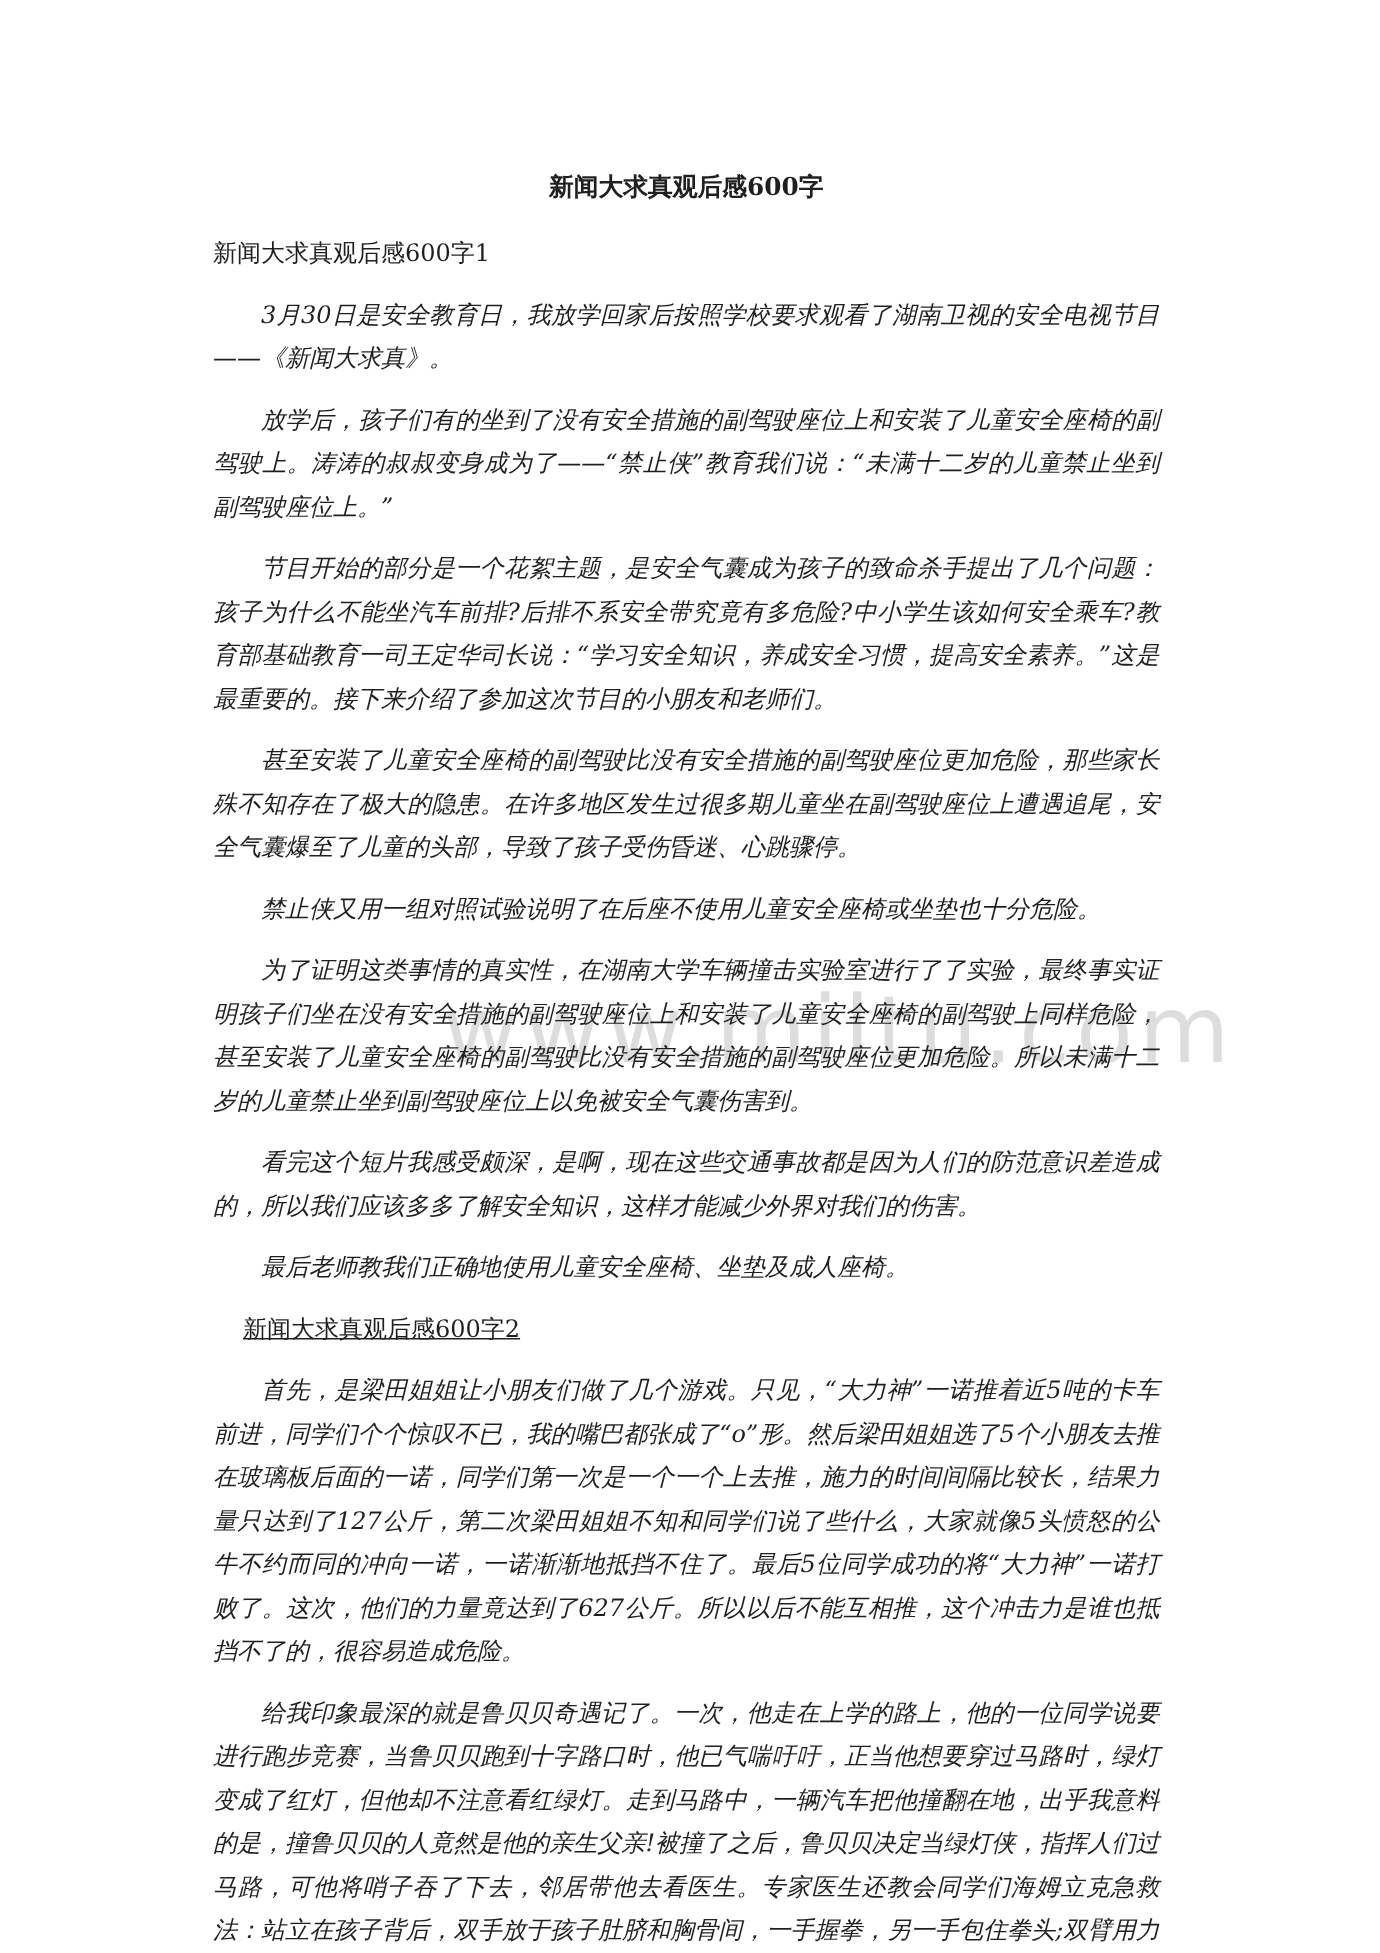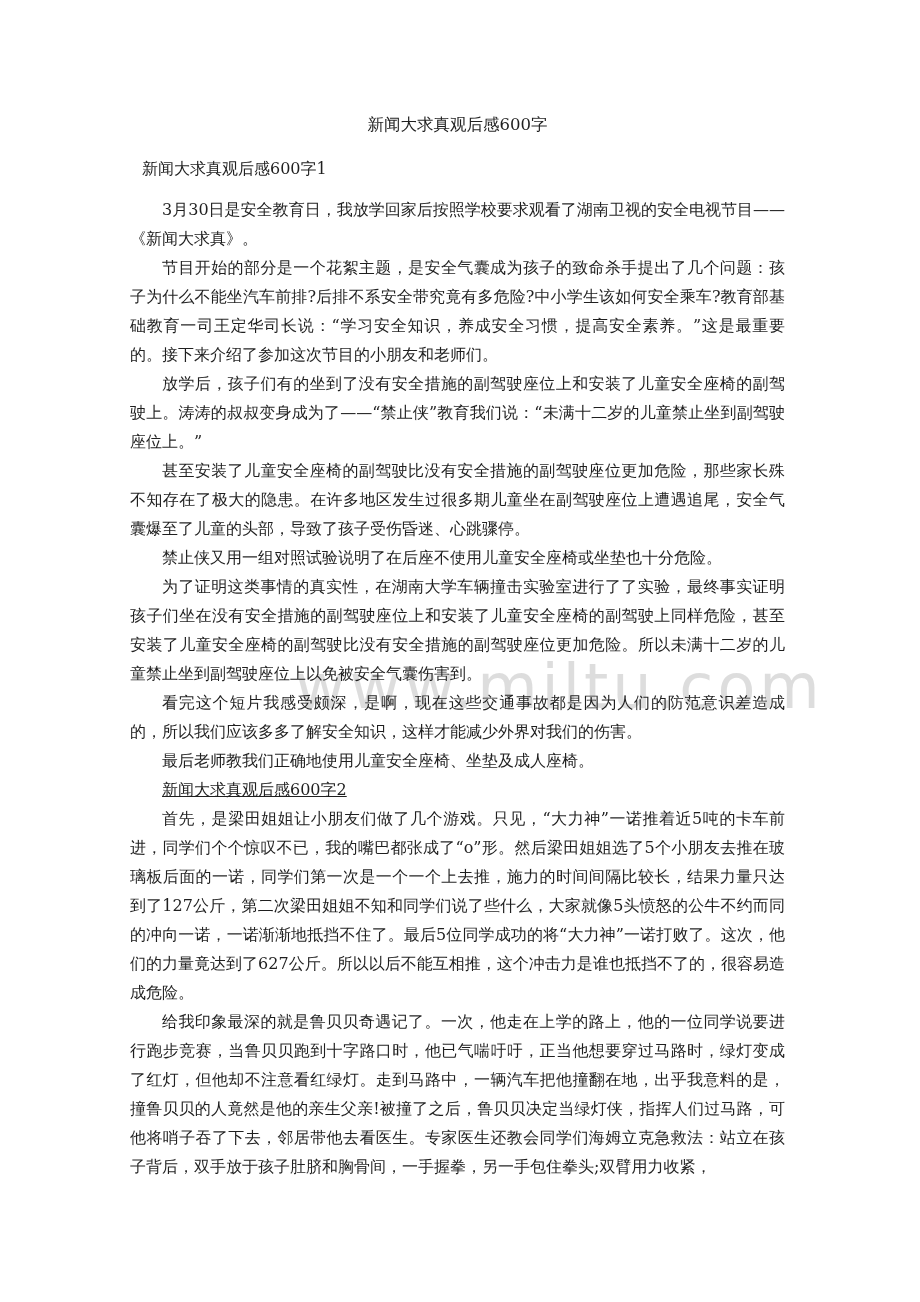--- a/index.html
+++ b/index.html
@@ -37,28 +37,29 @@
     box-sizing: border-box;
     width: 100%;
     height: 100%;
     padding: 110px 135px 0 130px;
     font-size: 16px;
     line-height: 29px;
     text-align: justify;
   }
   .doc-title {
     font-size: 16.5px;
-    font-weight: 400;
+    font-weight: 700;
     text-align: center;
     text-indent: 0;
     margin: 0 0 15px 0;
   }
   .para {
-    margin: 0;
+    margin: 12px;
     text-indent: 2em;
+    font-style: italic;
   }
   .heading-flush {
     margin: 12px;
     text-indent: 0;
   }
   .heading-indent {
     margin: 0;
     text-indent: 2em;
     text-decoration: underline;
   }
@@ -70,22 +71,22 @@
 
   <div class="watermark">www.miltu.com</div>
 
   <div class="content">
 
     <p class="doc-title">新闻大求真观后感600字</p>
 
     <p class="heading-flush">新闻大求真观后感600字1</p>
 
     <p class="para">3月30日是安全教育日，我放学回家后按照学校要求观看了湖南卫视的安全电视节目——《新闻大求真》。</p>
+    <p class="para">放学后，孩子们有的坐到了没有安全措施的副驾驶座位上和安装了儿童安全座椅的副驾驶上。涛涛的叔叔变身成为了——“禁止侠”教育我们说：“未满十二岁的儿童禁止坐到副驾驶座位上。”</p>
     <p class="para">节目开始的部分是一个花絮主题，是安全气囊成为孩子的致命杀手提出了几个问题：孩子为什么不能坐汽车前排?后排不系安全带究竟有多危险?中小学生该如何安全乘车?教育部基础教育一司王定华司长说：“学习安全知识，养成安全习惯，提高安全素养。”这是最重要的。接下来介绍了参加这次节目的小朋友和老师们。</p>
-    <p class="para">放学后，孩子们有的坐到了没有安全措施的副驾驶座位上和安装了儿童安全座椅的副驾驶上。涛涛的叔叔变身成为了——“禁止侠”教育我们说：“未满十二岁的儿童禁止坐到副驾驶座位上。”</p>
     <p class="para">甚至安装了儿童安全座椅的副驾驶比没有安全措施的副驾驶座位更加危险，那些家长殊不知存在了极大的隐患。在许多地区发生过很多期儿童坐在副驾驶座位上遭遇追尾，安全气囊爆至了儿童的头部，导致了孩子受伤昏迷、心跳骤停。</p>
     <p class="para">禁止侠又用一组对照试验说明了在后座不使用儿童安全座椅或坐垫也十分危险。</p>
     <p class="para">为了证明这类事情的真实性，在湖南大学车辆撞击实验室进行了了实验，最终事实证明孩子们坐在没有安全措施的副驾驶座位上和安装了儿童安全座椅的副驾驶上同样危险，甚至安装了儿童安全座椅的副驾驶比没有安全措施的副驾驶座位更加危险。所以未满十二岁的儿童禁止坐到副驾驶座位上以免被安全气囊伤害到。</p>
     <p class="para">看完这个短片我感受颇深，是啊，现在这些交通事故都是因为人们的防范意识差造成的，所以我们应该多多了解安全知识，这样才能减少外界对我们的伤害。</p>
     <p class="para">最后老师教我们正确地使用儿童安全座椅、坐垫及成人座椅。</p>
 
     <p class="heading-indent">新闻大求真观后感600字2</p>
 
     <p class="para">首先，是梁田姐姐让小朋友们做了几个游戏。只见，“大力神”一诺推着近5吨的卡车前进，同学们个个惊叹不已，我的嘴巴都张成了“o”形。然后梁田姐姐选了5个小朋友去推在玻璃板后面的一诺，同学们第一次是一个一个上去推，施力的时间间隔比较长，结果力量只达到了127公斤，第二次梁田姐姐不知和同学们说了些什么，大家就像5头愤怒的公牛不约而同的冲向一诺，一诺渐渐地抵挡不住了。最后5位同学成功的将“大力神”一诺打败了。这次，他们的力量竟达到了627公斤。所以以后不能互相推，这个冲击力是谁也抵挡不了的，很容易造成危险。</p>
     <p class="para">给我印象最深的就是鲁贝贝奇遇记了。一次，他走在上学的路上，他的一位同学说要进行跑步竞赛，当鲁贝贝跑到十字路口时，他已气喘吁吁，正当他想要穿过马路时，绿灯变成了红灯，但他却不注意看红绿灯。走到马路中，一辆汽车把他撞翻在地，出乎我意料的是，撞鲁贝贝的人竟然是他的亲生父亲!被撞了之后，鲁贝贝决定当绿灯侠，指挥人们过马路，可他将哨子吞了下去，邻居带他去看医生。专家医生还教会同学们海姆立克急救法：站立在孩子背后，双手放于孩子肚脐和胸骨间，一手握拳，另一手包住拳头;双臂用力收紧，</p>

